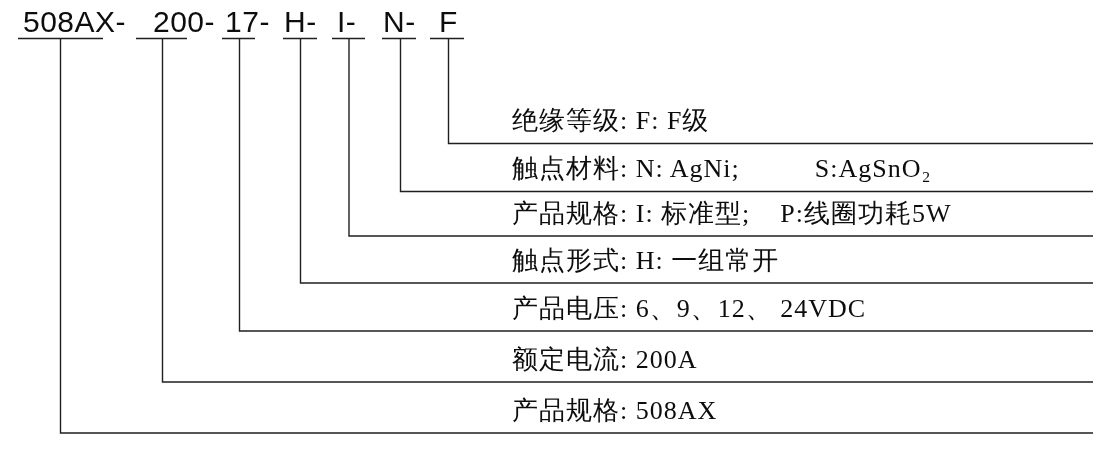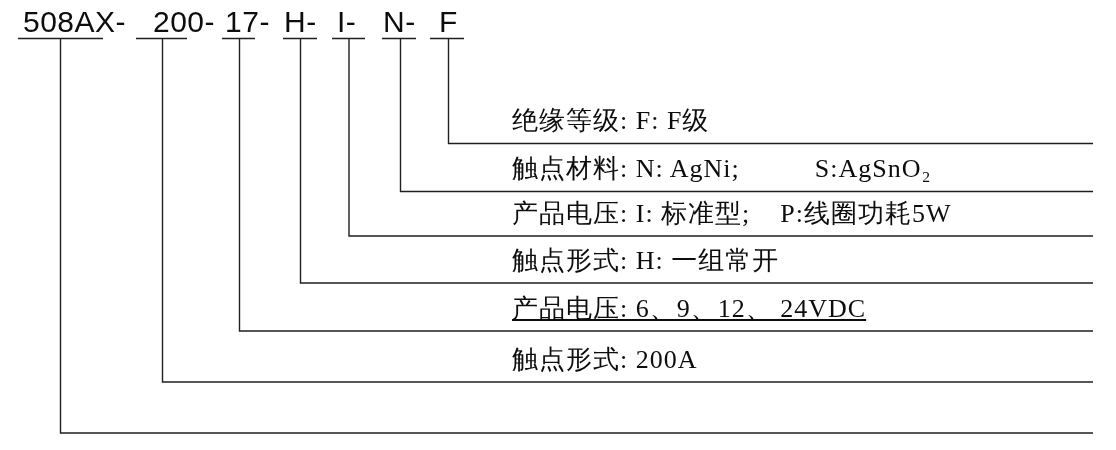--- a/index.html
+++ b/index.html
@@ -46,21 +46,21 @@
     font-size: 26px;
     line-height: 34px;
     letter-spacing: 1px;
     white-space: pre;
     color: #0d0d0d;
   }
   .row-1 { top: 104px; }
   .row-2 { top: 152px; }
   .row-3 { top: 197px; }
   .row-4 { top: 244px; text-align: center; }
-  .row-5 { top: 292px; text-decoration: underline; }
+  .row-5 { top: 292px; }
   .row-6 { top: 343px; }
   .row-7 { top: 394px; }
 </style>
 </head>
 <body>
 
 <div class="canvas">
 
   <svg class="lines" viewBox="0 0 1116 450" aria-hidden="true">
 
@@ -84,18 +84,19 @@
   <div class="seg seg-508ax"><span>508AX</span><span>-</span></div>
   <div class="seg seg-200"><span>200</span><span>-</span></div>
   <div class="seg seg-12"><span>17</span><span>-</span></div>
   <div class="seg seg-h"><span>H</span><span>-</span></div>
   <div class="seg seg-i"><span>I</span><span>-</span></div>
   <div class="seg seg-n"><span>N</span><span>-</span></div>
   <div class="seg seg-f"><span>F</span><span></span></div>
 
   <div class="row row-1">绝缘等级: F: F级</div>
   <div class="row row-2">触点材料: N: AgNi;          S:AgSnO₂</div>
-  <div class="row row-3">产品电压: I: 标准型;    P:线圈功耗5W</div>
+  <div class="row row-3">产品规格: I: 标准型;    P:线圈功耗5W</div>
   <div class="row row-4">触点形式: H: 一组常开</div>
   <div class="row row-5">产品电压: 6、9、12、 24VDC</div>
-  <div class="row row-6">触点形式: 200A</div>
+  <div class="row row-6">额定电流: 200A</div>
+  <div class="row row-7">产品规格: 508AX</div>
 
 </div>
 
 </body></html>

